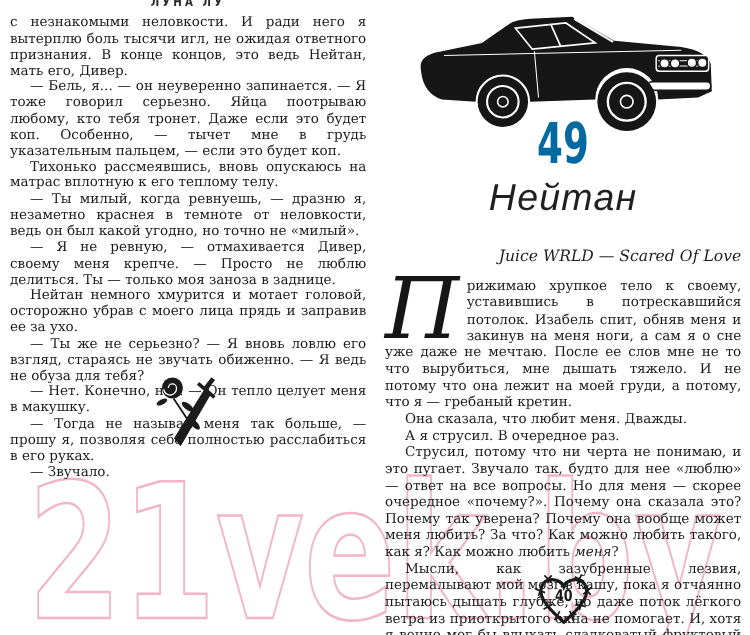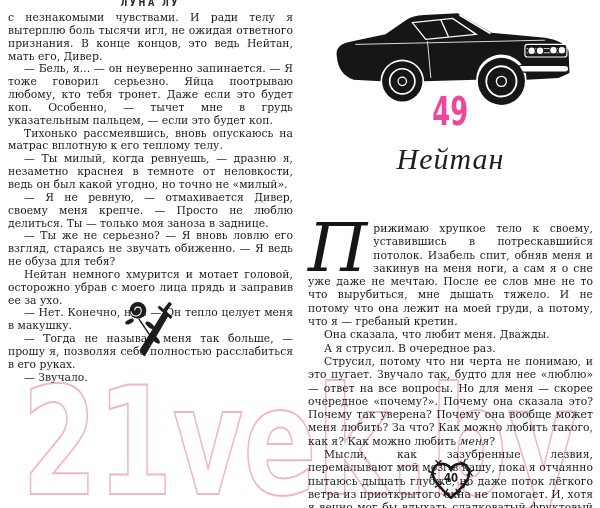--- a/index.html
+++ b/index.html
@@ -19,24 +19,24 @@
   .text-col-right{top:222px;line-height:13.3px;}
   p.para{margin:0;}
   p.ind{text-indent:16px;}
   .it{font-style:italic;}
   .dropcap{float:left;font-family:"DejaVu Serif",serif;font-style:italic;font-size:68px;
     line-height:52px;height:53px;padding:0 6px 0 0;color:#161616;}
   
   .vignette-rose{position:absolute;top:300px;left:0;width:100%;text-align:center;}
   .car-illustration{position:absolute;top:2px;left:0;width:100%;text-align:center;}
   .chapter-number{position:absolute;top:92px;left:0;width:100%;text-align:center;
-    font-family:"DejaVu Sans",sans-serif;font-weight:bold;font-size:39px;line-height:1;color:#ec4899;}
+    font-family:"DejaVu Sans",sans-serif;font-weight:bold;font-size:45px;line-height:1;color:#0369a1;}
   .chapter-number .squeeze{display:inline-block;transform:scaleX(.66);transform-origin:center;}
   .chapter-title{position:absolute;top:142px;left:0;width:100%;text-align:center;
-    font-family:Liberation Serif, serif;font-style:italic;font-size:30px;letter-spacing:1px;color:#1f1f1f;}
+    font-family:Liberation Sans, sans-serif;font-style:italic;font-size:30px;letter-spacing:1px;color:#1f1f1f;}
   .epigraph{position:absolute;top:197px;left:0;width:100%;text-align:right;
     font-family:"DejaVu Serif",serif;font-style:italic;font-size:12.5px;color:#1f1f1f;}
   .heart-badge{position:absolute;top:457px;left:0;width:100%;text-align:center;}
   .heart-wrap{position:relative;display:inline-block;width:46px;height:46px;}
   .heart-wrap svg{position:absolute;left:0;top:0;}
   .heart-number{position:absolute;left:0;top:13px;width:46px;text-align:center;
     font-family:"DejaVu Sans",sans-serif;font-weight:bold;font-size:13px;color:#1a1a1a;
     transform:scaleX(.78);transform-origin:center;}
 </style>
 </head>
@@ -47,27 +47,27 @@
   <svg class="watermark" viewBox="0 0 600 132" width="600" height="132">
     <text x="300" y="118" text-anchor="middle" font-family="DejaVu Sans, sans-serif" font-weight="bold" font-size="150" textLength="556" lengthAdjust="spacingAndGlyphs" fill="none" stroke-width="2" opacity="0.85" stroke="#f0a9be">21vek.by</text>
   </svg>
 
   <div class="page page-left">
     <div class="running-head">
       <span class="squeeze">ЛУНА ЛУ</span>
     </div>
 
     <div class="text-col text-col-left" id="left-paragraphs">
-        <p class="para"><span>с незнакомыми чувствами. И ради телу я вытерплю боль тысячи игл, не ожидая ответного признания. В конце концов, это ведь Нейтан, мать его, Дивер.</span></p>
+        <p class="para"><span>с незнакомыми неловкости. И ради него я вытерплю боль тысячи игл, не ожидая ответного признания. В конце концов, это ведь Нейтан, мать его, Дивер.</span></p>
         <p class="para ind"><span>— Бель, я... — он неуверенно запинается. — Я тоже говорил серьезно. Яйца поотрываю любому, кто тебя тронет. Даже если это будет коп. Особенно, — тычет мне в грудь указательным пальцем, — если это будет коп.</span></p>
         <p class="para ind"><span>Тихонько рассмеявшись, вновь опускаюсь на матрас вплотную к его теплому телу.</span></p>
         <p class="para ind"><span>— Ты милый, когда ревнуешь, — дразню я, незаметно краснея в темноте от неловкости, ведь он был какой угодно, но точно не «милый».</span></p>
         <p class="para ind"><span>— Я не ревную, — отмахивается Дивер, своему меня крепче. — Просто не люблю делиться. Ты — только моя заноза в заднице.</span></p>
+        <p class="para ind"><span>Нейтан немного хмурится и мотает головой, осторожно убрав с моего лица прядь и заправив ее за ухо.</span></p>
         <p class="para ind"><span>— Ты же не серьезно? — Я вновь ловлю его взгляд, стараясь не звучать обиженно. — Я ведь не обуза для тебя?</span></p>
-        <p class="para ind"><span>Нейтан немного хмурится и мотает головой, осторожно убрав с моего лица прядь и заправив ее за ухо.</span></p>
         <p class="para ind"><span>— Нет. Конечно, нет. — Он тепло целует меня в макушку.</span></p>
         <p class="para ind"><span>— Тогда не называй меня так больше, — прошу я, позволяя себе полностью расслабиться в его руках.</span></p>
         <p class="para ind"><span>— Звучало.</span></p>
       </div>
 
     <div class="vignette-rose">
       <svg width="56" height="60" viewBox="0 0 60 64">
         <g fill="#1c1c1c" stroke="#1c1c1c">
           <line x1="51" y1="3" x2="44" y2="12" stroke-width="4"></line>
           <line x1="38" y1="7" x2="52" y2="19" stroke-width="3"></line>
@@ -111,20 +111,21 @@
         <circle cx="210" cy="94" r="6" fill="#161616" stroke="#ffffff" stroke-width="1.6"></circle>
       </svg>
     </div>
 
     <div class="chapter-number">
       <span class="squeeze">49</span>
     </div>
 
     <div class="chapter-title">Нейтан</div>
 
+    <div class="epigraph">Juice WRLD — Scared Of Love</div>
 
     <div class="text-col text-col-right" id="right-paragraphs">
         <p class="para"><span class="dropcap">П</span><span>рижимаю хрупкое тело к своему, уставившись в потрескавшийся потолок. Изабель спит, обняв меня и закинув на меня ноги, а сам я о сне уже даже не мечтаю. После ее слов мне не то что вырубиться, мне дышать тяжело. И не потому что она лежит на моей груди, а потому, что я — гребаный кретин.</span></p>
         <p class="para ind"><span>Она сказала, что любит меня. Дважды.</span></p>
         <p class="para ind"><span>А я струсил. В очередное раз.</span></p>
         <p class="para ind"><span>Струсил, потому что ни черта не понимаю, и это пугает. Звучало так, будто для нее «люблю» — ответ на все вопросы. Но для меня — скорее очередное «почему?». Почему она сказала это? Почему так уверена? Почему она вообще может меня любить? За что? Как можно любить такого, как я? Как можно любить </span><span class="it">меня</span><span>?</span></p>
         <p class="para ind"><span>Мысли, как зазубренные лезвия, перемалывают мой мозг в кашу, пока я отчаянно пытаюсь дышать глубже, но даже поток лёгкого ветра из приоткрытого окна не помогает. И, хотя я вечно мог бы вдыхать сладковатый фруктовый аромат ее волос, сейчас мне просто необходим свежий воздух. Осторожно встаю, чтобы не разбудить Бель. Остановившись</span></p>
       </div>
 
     <div class="heart-badge">

